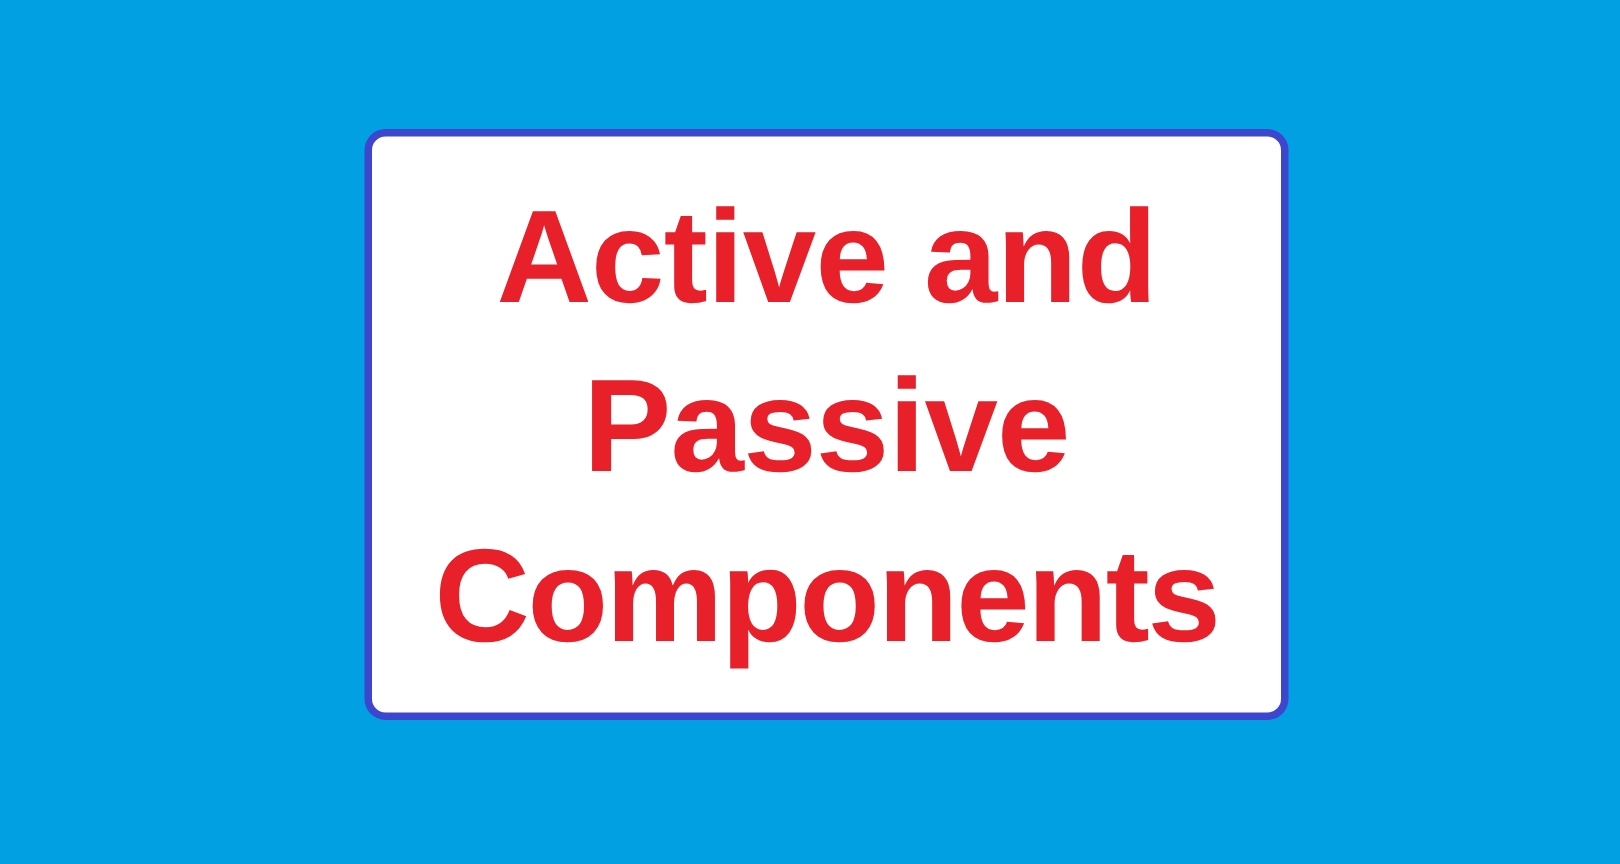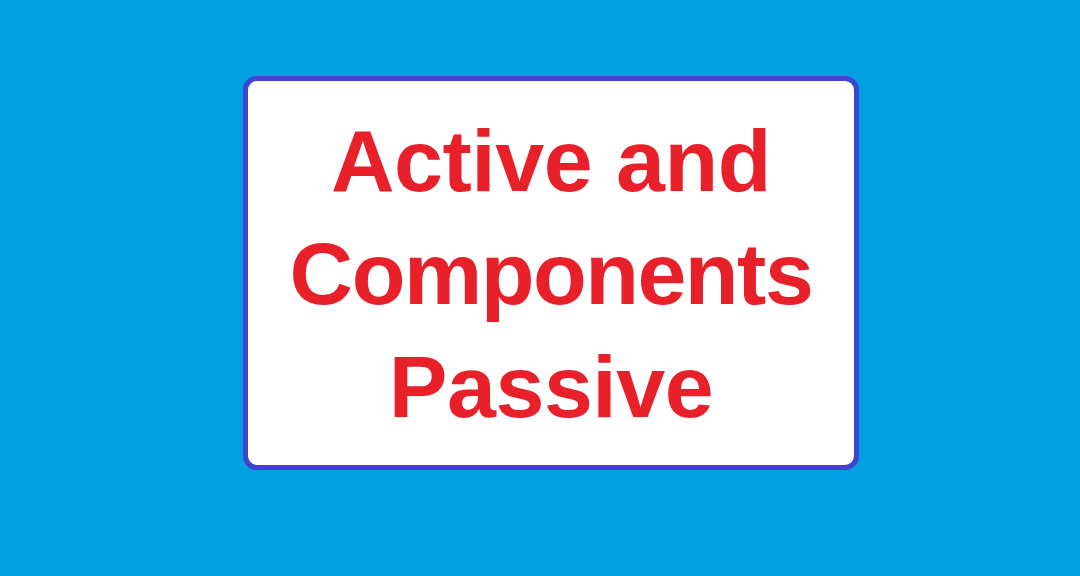--- a/index.html
+++ b/index.html
@@ -18,21 +18,21 @@
     position: relative;
     width: 1080px;
     height: 576px;
     background: #00a0e3;
     box-sizing: border-box;
   }
 
   #title-card {
     position: absolute;
     left: 243px;
-    top: 76px;
+    top: 86px;
     width: 616px;
     height: 394px;
     box-sizing: border-box;
     background: #ffffff;
     border: 5px solid #3d46cc;
     border-radius: 14px;
     display: flex;
     align-items: center;
     justify-content: center;
     overflow: hidden;
@@ -62,19 +62,19 @@
 </style>
 </head>
 <body>
 
 <div id="slide-canvas" style="background: rgb(0, 160, 227);">
 
   <div id="title-card" style="background: rgb(255, 255, 255); border-color: rgb(61, 70, 204);">
 
     <div id="title-block">
       <span class="title-line line-active" style="color: rgb(232, 32, 42);">Active and</span>
+      <span class="title-line line-passive" style="color: rgb(232, 32, 42);">Passive</span>
       <span class="title-line line-components" style="color: rgb(232, 32, 42);">Components</span>
-      <span class="title-line line-passive" style="color: rgb(232, 32, 42);">Passive</span>
     </div>
 
   </div>
 
 </div>
 
 </body></html>

